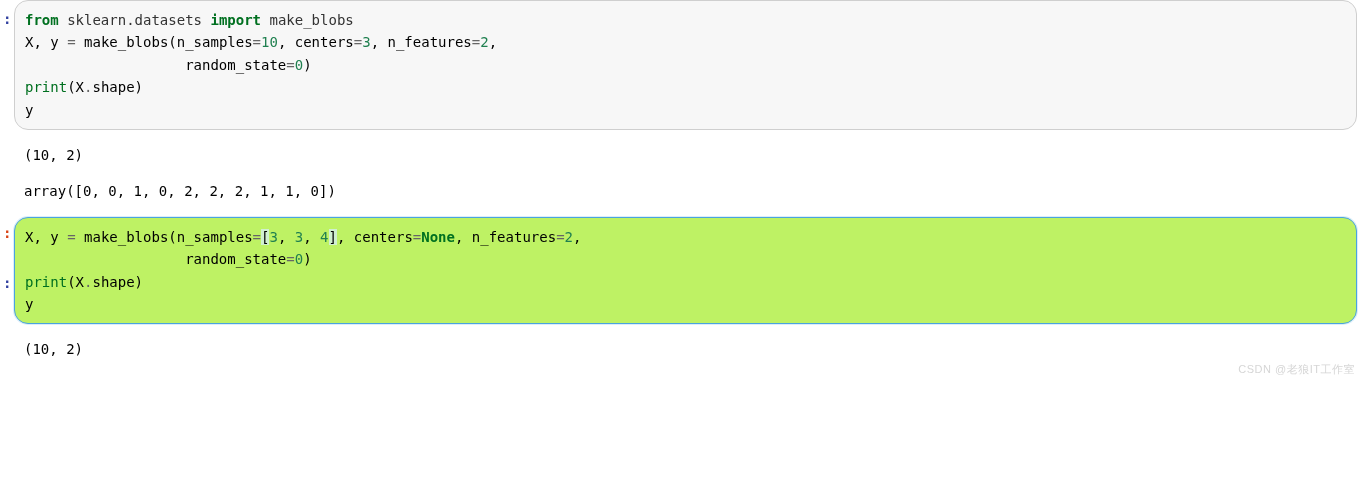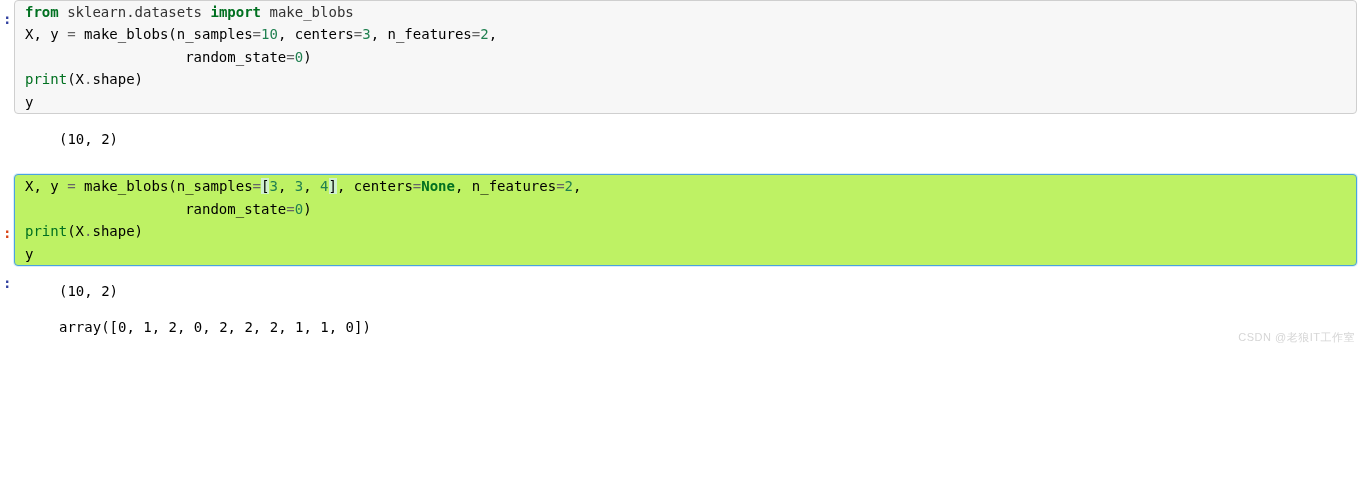--- a/index.html
+++ b/index.html
@@ -9,35 +9,35 @@
     line-height: 1.6;
     background: #ffffff;
     color: #000000;
     width: 1367px;
     position: relative;
   }
   .cell-area { margin-left: 14px; margin-right: 10px; }
   .code-cell {
     background: #f7f7f7;
     border: 1px solid #cfcfcf;
-    border-radius: 4px;
-    padding: 0 10px;
+    border-radius: 14px;
+    padding: 8px 10px;
     margin-bottom: 10px;
   }
   .code-cell.active {
     background: #bef264;
     border: 1px solid #4aa3df;
     box-shadow: 0 0 0 1px rgba(74,163,223,0.2);
   }
   pre { white-space: pre; }
   .output-block {
     padding: 4px 10px 10px 10px;
     color: #000000;
   }
-  .out-line { margin-bottom: 4px; margin-left: 35px; }
+  .out-line { margin-bottom: 4px; }
 
   .prompt-col {
     position: absolute;
     left: 0;
     top: 0;
     bottom: 0;
     width: 14px;
   }
   .prompt-marker {
     position: absolute;
@@ -83,30 +83,30 @@
 <pre><span class="kw">from</span> <span class="nm">sklearn.datasets</span> <span class="kw">import</span> <span class="nm">make_blobs</span>
 <span>X, y </span><span class="op">=</span><span> make_blobs(n_samples</span><span class="op">=</span><span class="num">10</span><span>, centers</span><span class="op">=</span><span class="num">3</span><span>, n_features</span><span class="op">=</span><span class="num">2</span><span>,</span>
 <span>                   random_state</span><span class="op">=</span><span class="num">0</span><span>)</span>
 <span class="builtin">print</span><span>(X</span><span class="op">.</span><span>shape</span><span>)</span>
 <span>y</span></pre>
   </div>
 
   <div class="output-block">
     <div class="out-line">(10, 2)</div>
     <div style="height:10px"></div>
+    <div class="out-line">array([0, 0, 1, 0, 2, 2, 2, 1, 1, 0])</div>
   </div>
 
   <div class="code-cell active">
 <pre><span>X, y </span><span class="op">=</span><span> make_blobs(n_samples</span><span class="op">=</span><span class="highlight-bracket">[</span><span class="num">3</span><span>, </span><span class="num">3</span><span>, </span><span class="num">4</span><span class="highlight-bracket">]</span><span>, centers</span><span class="op">=</span><span class="kval">None</span><span>, n_features</span><span class="op">=</span><span class="num">2</span><span>,</span>
 <span>                   random_state</span><span class="op">=</span><span class="num">0</span><span>)</span>
 <span class="builtin">print</span><span>(X</span><span class="op">.</span><span>shape</span><span>)</span>
 <span>y</span></pre>
   </div>
 
   <div class="output-block">
     <div class="out-line">(10, 2)</div>
     <div style="height:10px"></div>
-    <div class="out-line">array([0, 1, 2, 0, 2, 2, 2, 1, 1, 0])</div>
   </div>
 
 </div>
 
 <div class="watermark">CSDN @老狼IT工作室</div>
 
 </body></html>

